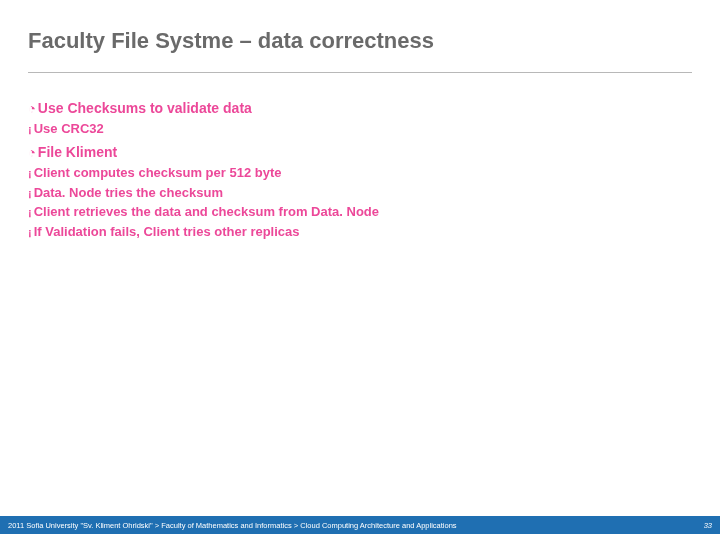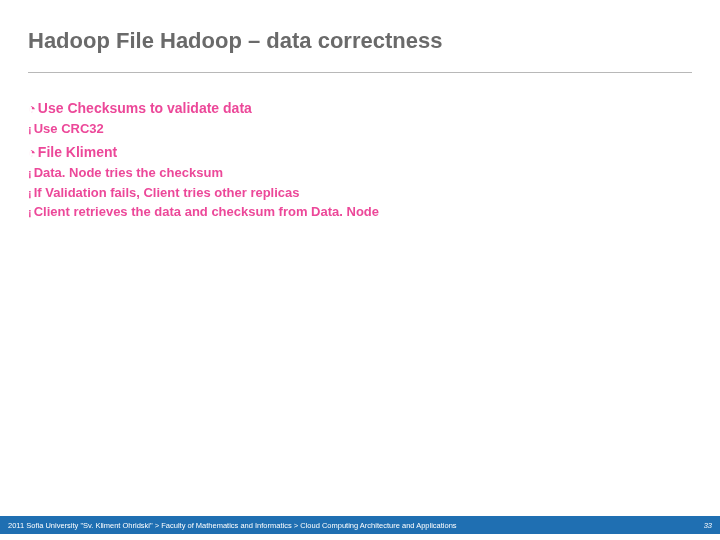--- a/index.html
+++ b/index.html
@@ -69,44 +69,47 @@
     justify-content: space-between;
     padding: 0 8px;
   }
   .footer-left { white-space: nowrap; }
   .footer-right { white-space: nowrap; font-style: italic; }
 </style>
 </head>
 <body>
 
 <div class="slide">
-  <div class="title">Hadoop File Hadoop – data correctness</div>
+  <div class="title">Faculty File Systme – data correctness</div>
   <hr class="hr">
 
   <div class="content">
 
     <div class="l1">
       <span class="bullet">◔</span><span>Use Checksums to validate data</span>
     </div>
     <div class="l2">
       <span class="bullet">¡</span><span>Use CRC32</span>
     </div>
 
     <div class="l1">
       <span class="bullet">◔</span><span>File Kliment</span>
     </div>
     <div class="l2">
+      <span class="bullet">¡</span><span>Client computes checksum per 512 byte</span>
+    </div>
+    <div class="l2">
       <span class="bullet">¡</span><span>Data. Node tries the checksum</span>
     </div>
 
     <div class="l2">
-      <span class="bullet">¡</span><span>If Validation fails, Client tries other replicas</span>
+      <span class="bullet">¡</span><span>Client retrieves the data and checksum from Data. Node</span>
     </div>
     <div class="l2">
-      <span class="bullet">¡</span><span>Client retrieves the data and checksum from Data. Node</span>
+      <span class="bullet">¡</span><span>If Validation fails, Client tries other replicas</span>
     </div>
 
   </div>
 
   <div class="footer">
     <span class="footer-left">2011 Sofia University "Sv. Kliment Ohridski" &gt; Faculty of Mathematics and Informatics &gt; Cloud Computing Architecture and Applications</span>
     <span class="footer-right">33</span>
   </div>
 </div>
 

